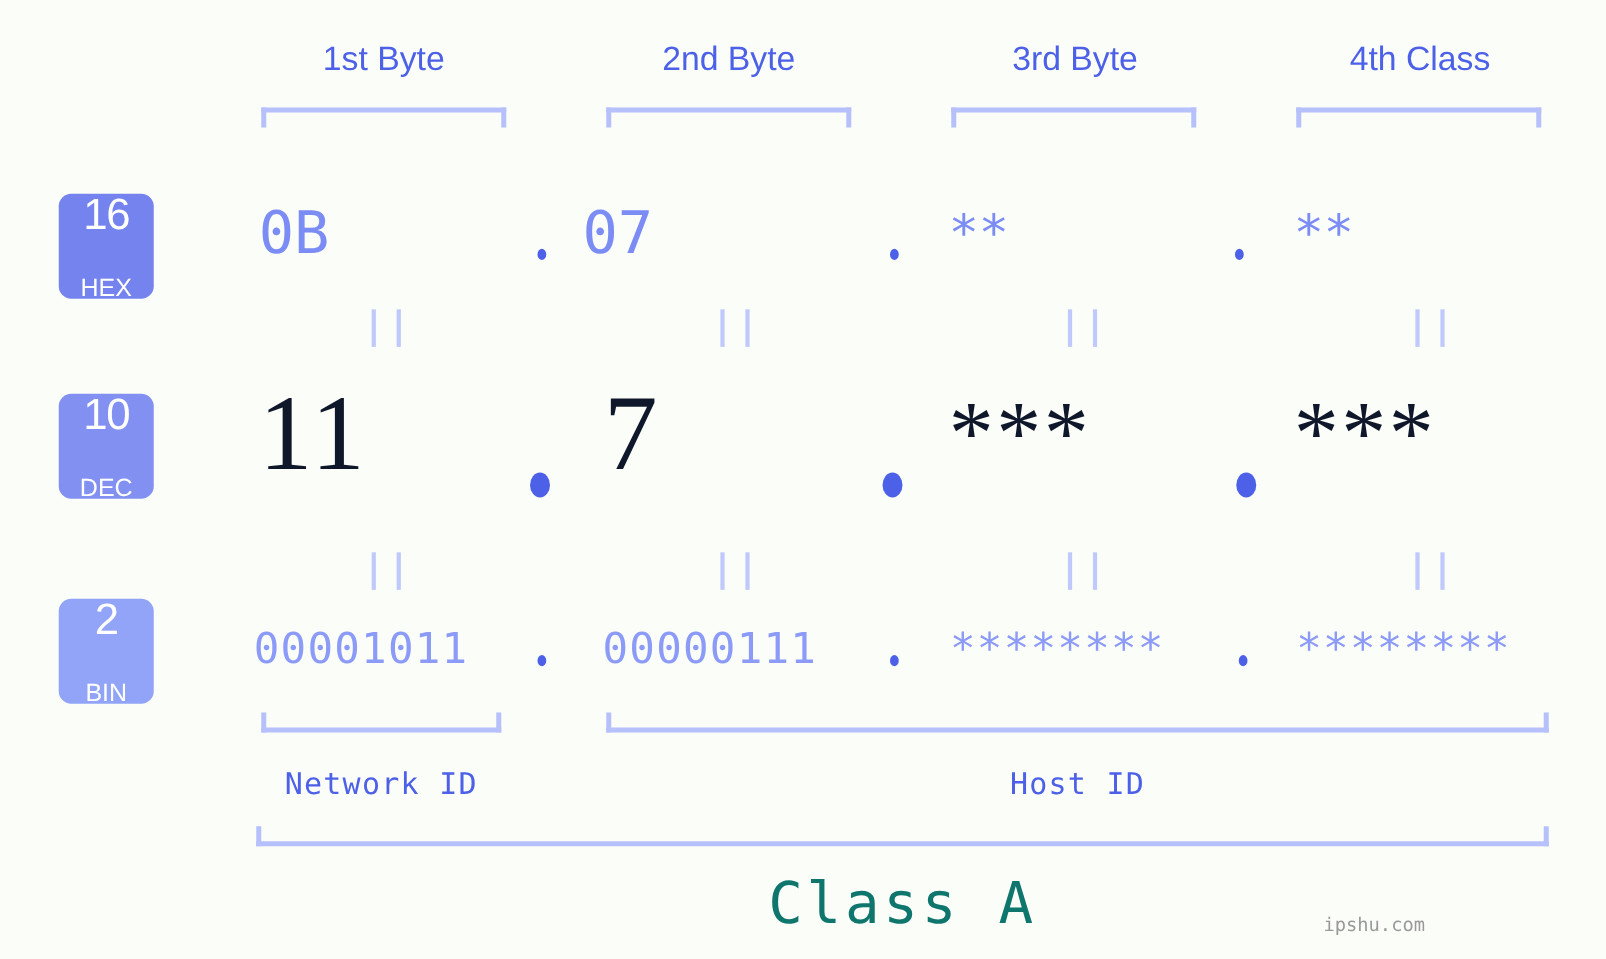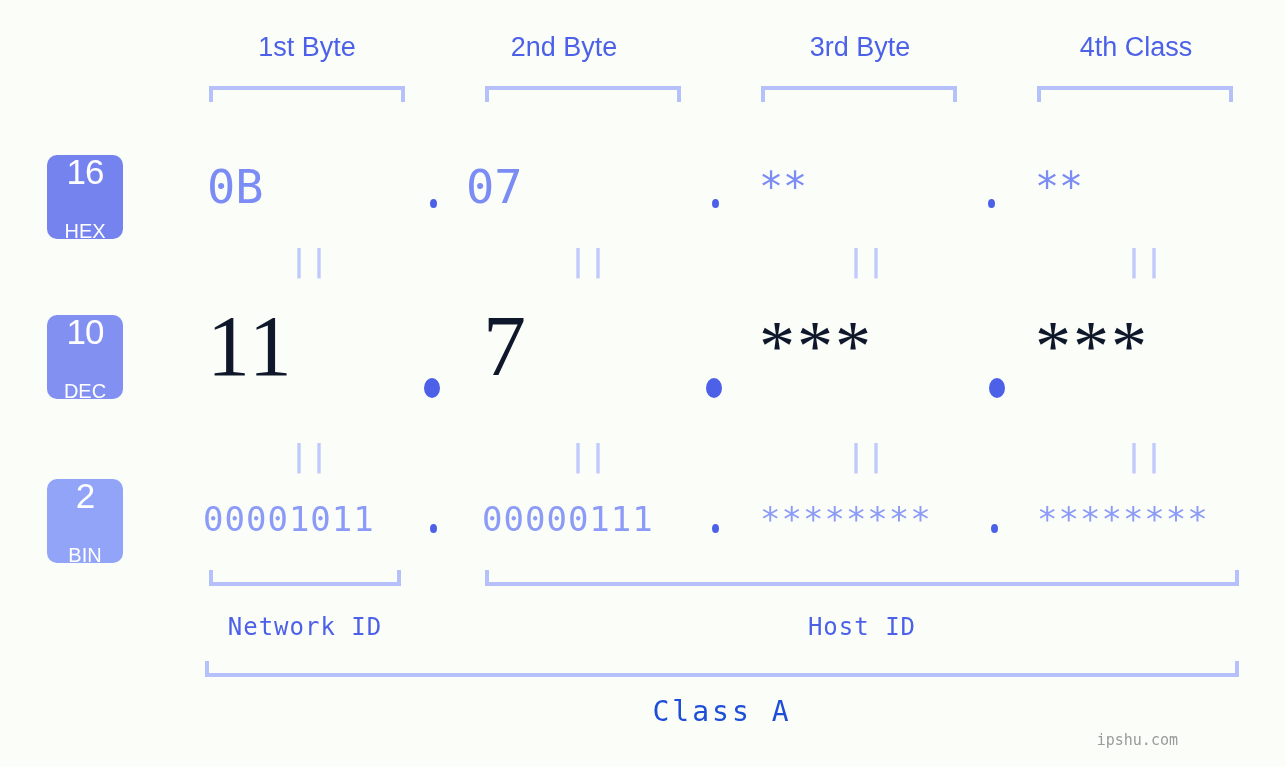--- a/index.html
+++ b/index.html
@@ -12,21 +12,20 @@
     background: #fbfdf8;
     font-family: "Liberation Sans", sans-serif;
     overflow: hidden;
     position: relative;
   }
 
   #stage {
     position: relative;
     width: 1154px;
     height: 767px;
-    padding-left: 38px;
   }
 
   
   .byte-label {
     position: absolute;
     top: 32px;
     width: 200px;
     text-align: center;
     font-family: "Liberation Sans", sans-serif;
     font-size: 27px;
@@ -159,43 +158,43 @@
     font-size: 24px;
     color: #4d61e8;
     white-space: nowrap;
     letter-spacing: 1px;
   }
 
   .class-label {
     position: absolute;
     text-align: center;
     font-family: "DejaVu Sans Mono", "Liberation Mono", monospace;
-    font-size: 28px;
-    color: #1d4ed8;
+    font-size: 46px;
+    color: #0f766e;
     white-space: nowrap;
     letter-spacing: 3px;
   }
 
   .watermark {
     position: absolute;
     right: 14px;
     bottom: 18px;
     font-family: "DejaVu Sans Mono", "Liberation Mono", monospace;
     font-size: 15px;
     color: #9a9a9a;
     letter-spacing: 0px;
   }
 </style>
 </head>
 <body>
 
 <div id="stage">
 
   <div class="byte-label" style="left:207px;">1st Byte</div>
-  <div class="byte-label" style="left:464px;">2nd Byte</div>
+  <div class="byte-label" style="left:483px;">2nd Byte</div>
   <div class="byte-label" style="left:760px;">3rd Byte</div>
   <div class="byte-label" style="left:1036px;">4th Class</div>
 
   <div class="tbracket" style="left:209px;  width:196px;"></div>
   <div class="tbracket" style="left:485px;  width:196px;"></div>
   <div class="tbracket" style="left:761px;  width:196px;"></div>
   <div class="tbracket" style="left:1037px; width:196px;"></div>
 
   <div class="badge" style="top:155px; background:#7483ee;">
     <span class="num">16</span>

